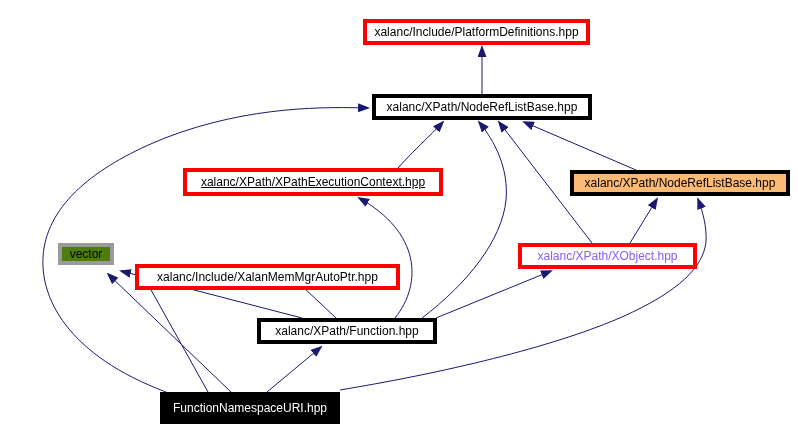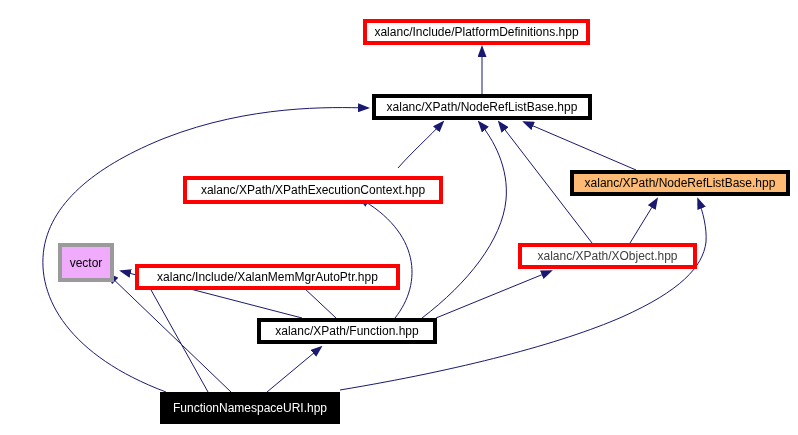--- a/index.html
+++ b/index.html
@@ -55,33 +55,33 @@
         <path d="M630,243 L657,199" fill="none" stroke="#191970" stroke-width="1" marker-end="url(#arrowhead)"></path>
       </g>
   </svg>
   <div id="node-layer">
       <div class="graph-node" style="left: 363px; top: 19px; width: 227px; height: 26px; border-color: rgb(255, 0, 0); background: rgb(255, 255, 255); color: rgb(0, 0, 0);">
         <span>xalanc/Include/PlatformDefinitions.hpp</span>
       </div>
       <div class="graph-node" style="left: 372px; top: 94px; width: 220px; height: 26px; border-color: rgb(0, 0, 0); background: rgb(255, 255, 255); color: rgb(0, 0, 0);">
         <span>xalanc/XPath/NodeRefListBase.hpp</span>
       </div>
-      <div class="graph-node" style="left: 183px; top: 176px; width: 260px; height: 28px; border-color: rgb(255, 0, 0); background: rgb(255, 255, 255); color: rgb(0, 0, 0);">
+      <div class="graph-node" style="left: 183px; top: 168px; width: 260px; height: 28px; border-color: rgb(255, 0, 0); background: rgb(255, 255, 255); color: rgb(0, 0, 0); text-decoration: underline;">
         <span>xalanc/XPath/XPathExecutionContext.hpp</span>
       </div>
       <div class="graph-node" style="left: 570px; top: 170px; width: 220px; height: 26px; border-color: rgb(0, 0, 0); background: #fdba74; color: rgb(0, 0, 0);">
         <span>xalanc/XPath/NodeRefListBase.hpp</span>
       </div>
-      <div class="graph-node" style="left: 58px; top: 243px; width: 56px; height: 39px; border-color: rgb(154, 154, 154); background: #f0abfc; color: rgb(0, 0, 0); cursor: default; text-align: right;">
+      <div class="graph-node" style="left: 58px; top: 243px; width: 56px; height: 22px; border-color: rgb(154, 154, 154); background: #4d7c0f; color: rgb(0, 0, 0); cursor: default; text-align: right;">
         <span>vector</span>
       </div>
       <div class="graph-node" style="left: 135px; top: 243px; width: 265px; height: 26px; border-color: rgb(255, 0, 0); background: rgb(255, 255, 255); color: rgb(0, 0, 0); margin-top: 21px;">
         <span>xalanc/Include/XalanMemMgrAutoPtr.hpp</span>
       </div>
-      <div class="graph-node" style="left: 518px; top: 243px; width: 179px; height: 26px; border-color: rgb(255, 0, 0); background: rgb(255, 255, 255); color: #404040;">
+      <div class="graph-node" style="left: 518px; top: 243px; width: 179px; height: 26px; border-color: rgb(255, 0, 0); background: rgb(255, 255, 255); color: #8b5cf6;">
         <span>xalanc/XPath/XObject.hpp</span>
       </div>
       <div class="graph-node" style="left: 257px; top: 318px; width: 180px; height: 26px; border-color: rgb(0, 0, 0); background: rgb(255, 255, 255); color: rgb(0, 0, 0);">
         <span>xalanc/XPath/Function.hpp</span>
       </div>
       <div class="graph-node" style="left: 160px; top: 392px; width: 180px; height: 32px; border-color: rgb(0, 0, 0); background: rgb(0, 0, 0); color: rgb(255, 255, 255); cursor: default;">
         <span>FunctionNamespaceURI.hpp</span>
       </div>
     </div>
 </div>

